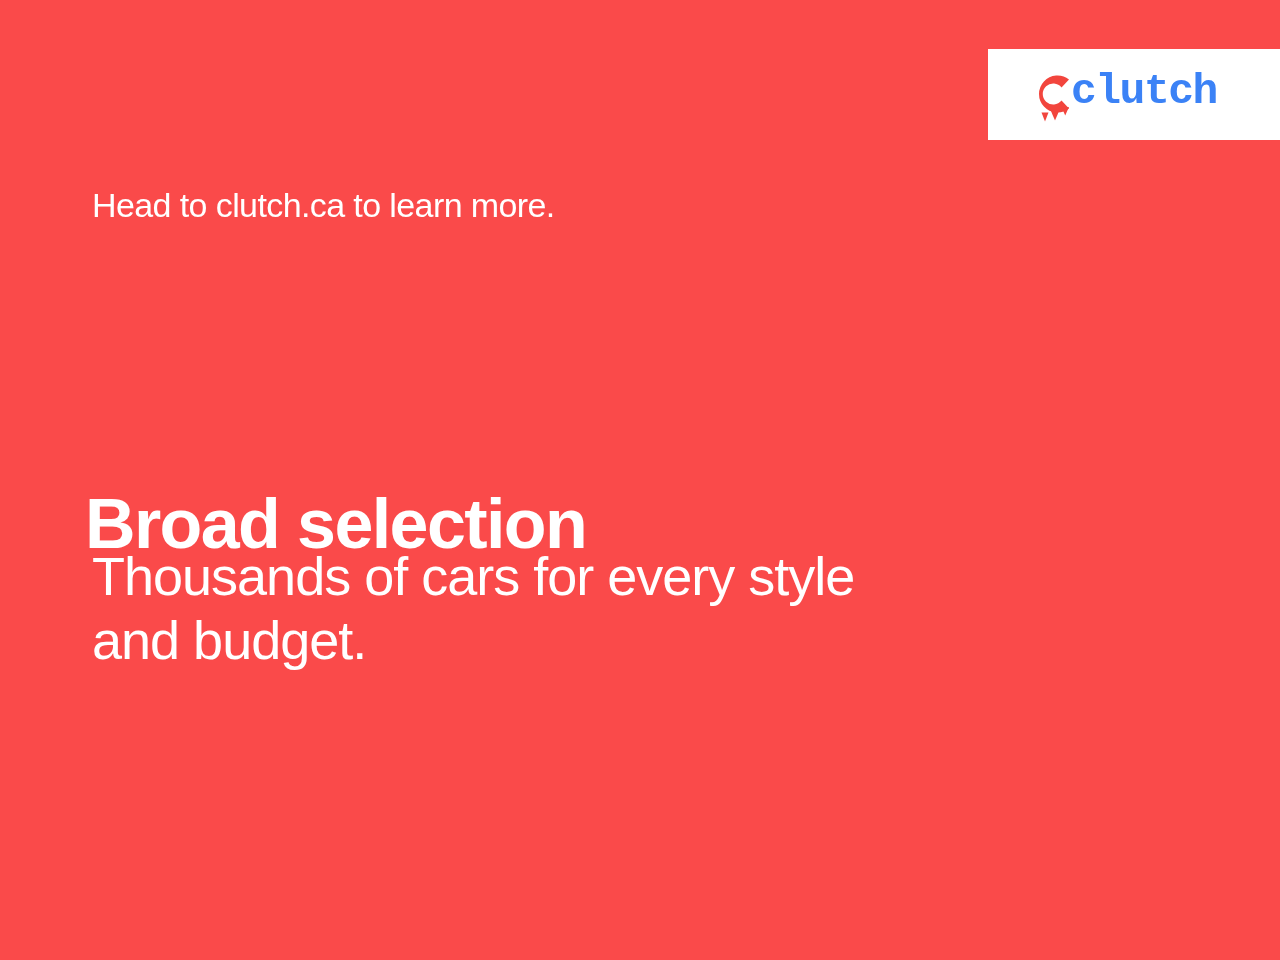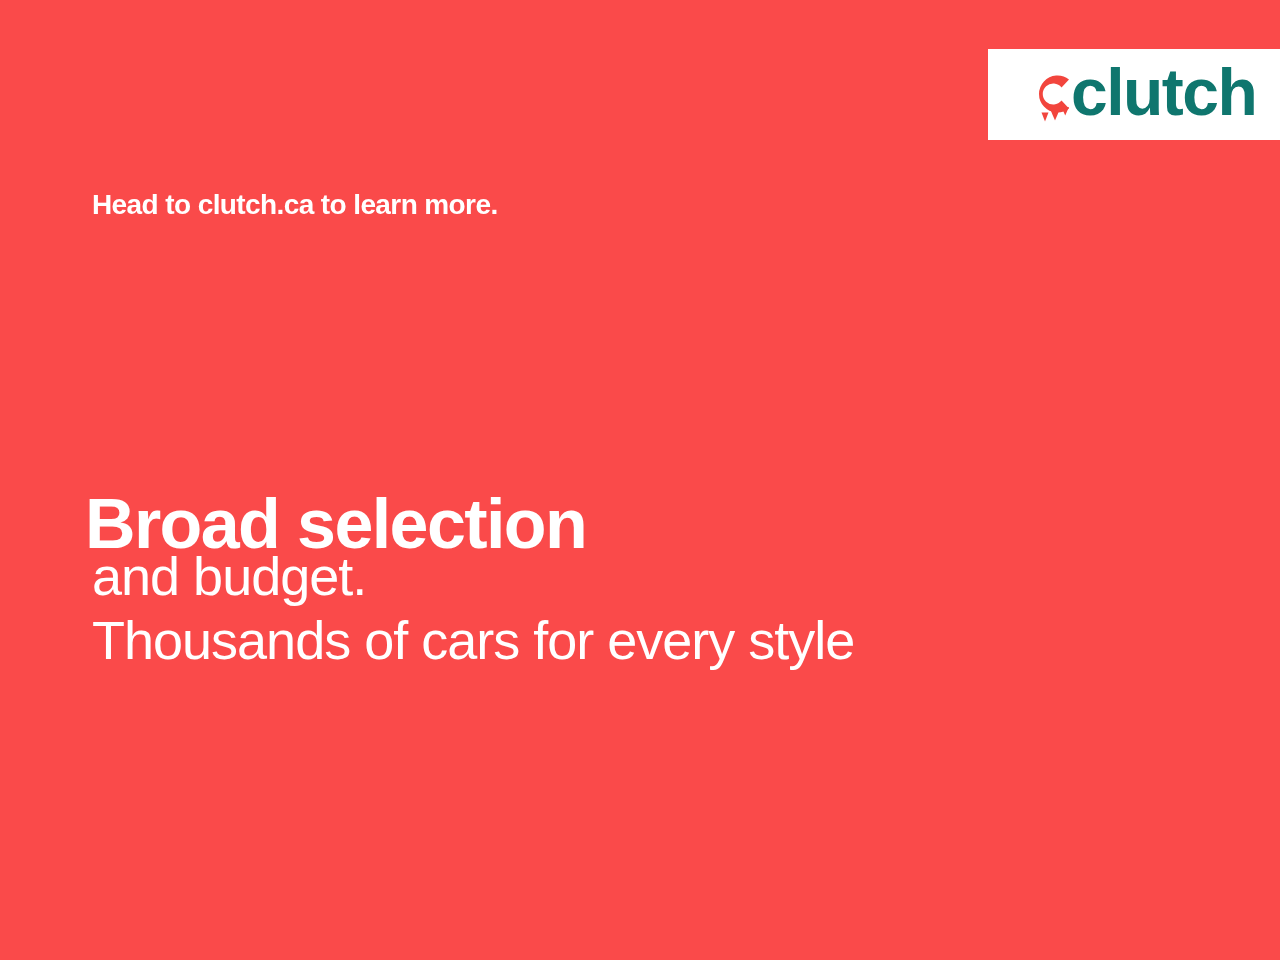--- a/index.html
+++ b/index.html
@@ -40,39 +40,39 @@
   }
   
   #logo-mark {
     position: relative;
     width: 44px;
     height: 74px;
     flex: 0 0 auto;
   }
   #logo-mark svg { display: block; }
   #logo-wordmark {
-    font-family: Liberation Sans, sans-serif;
+    font-family: Liberation Mono, monospace;
     font-weight: bold;
-    font-size: 66px;
+    font-size: 43px;
     line-height: 66px;
     letter-spacing: -1.5px;
-    color: #0f766e;
+    color: #3b82f6;
     margin-left: -1px;
     margin-top: 2px;
     white-space: nowrap;
   }
 
   
   #eyebrow {
     position: absolute;
     left: 92px;
     top: 180px;
-    font-size: 28px;
+    font-size: 34px;
     line-height: 50px;
-    font-weight: 700;
+    font-weight: 400;
     letter-spacing: -0.6px;
     color: #ffffff;
     white-space: nowrap;
   }
   #headline {
     position: absolute;
     left: 85px;
     top: 438px;
     font-size: 70px;
     line-height: 78px;
@@ -119,17 +119,17 @@
 
       <span id="logo-wordmark">clutch</span>
     </div>
   </div>
 
   <div id="eyebrow">Head to clutch.ca to learn more.</div>
 
   <h1 id="headline">Broad selection</h1>
 
   <div id="subhead">
+    <span class="line">Thousands of cars for every style</span>
     <span class="line">and budget.</span>
-    <span class="line">Thousands of cars for every style</span>
   </div>
 
 </div>
 
 </body></html>

